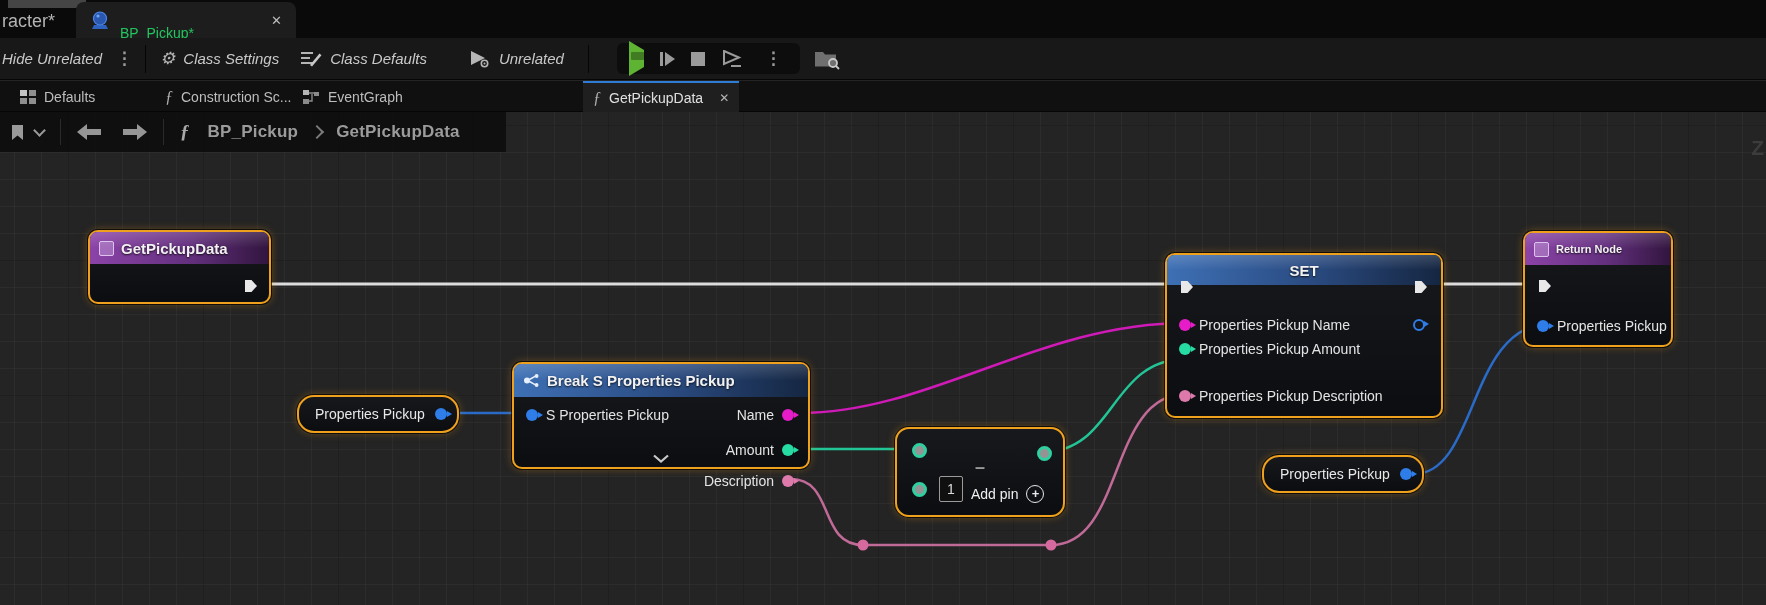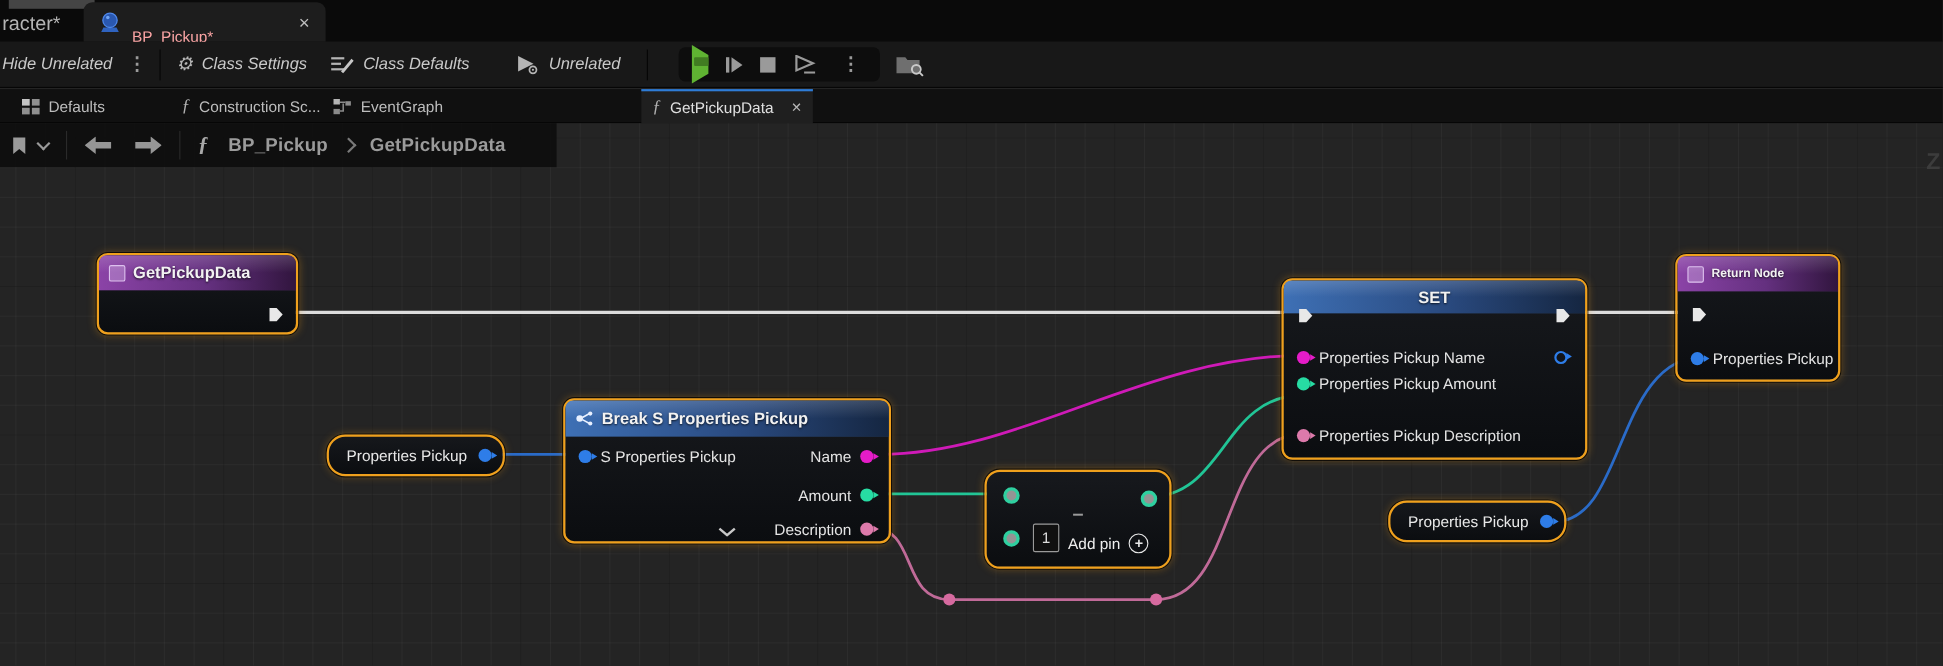--- a/index.html
+++ b/index.html
@@ -7,21 +7,21 @@
     width:1766px;height:605px;position:relative;overflow:hidden;
     background:#242424;font-family:"Liberation Sans",sans-serif;
     -webkit-font-smoothing:antialiased;
   }
   
   .tabbar{position:absolute;top:0;left:0;width:100%;height:38px;background:#0a0a0a;}
   .partial-remnant{position:absolute;left:8px;top:0;width:78px;height:8px;background:#454545;}
   .partial-tab{position:absolute;left:2px;top:11px;color:#b4b4b4;font-size:18px;}
   .doc-tab{position:absolute;left:76px;top:2px;width:220px;height:36px;background:#1d1d1d;
     border-radius:8px 8px 0 0;display:flex;align-items:center;padding:0 14px;box-sizing:border-box;}
-  .doc-tab .title{color:#fca5a5;font-size:14px;margin-left:10px;margin-top:26px;}
+  .doc-tab .title{color:#22c55e;font-size:14px;margin-left:10px;margin-top:26px;}
   .doc-tab .close{margin-left:auto;color:#bdbdbd;font-size:13px;cursor:pointer;}
   
   .toolbar{position:absolute;top:38px;left:0;width:100%;height:42px;background:#181818;
     border-bottom:1px solid #060606;display:flex;align-items:center;box-sizing:border-box;}
   .tb-item{display:flex;align-items:center;gap:8px;color:#c9c9c9;font-size:15px;padding:0 8px;white-space:nowrap;font-style:italic;}
   .tb-sep{width:1px;height:28px;background:#050505;margin:0 6px;flex:none;}
   .kebab{color:#9a9a9a;font-size:17px;font-weight:bold;letter-spacing:0;padding:0 6px;}
   .gear{font-size:17px;color:#b5b5b5;}
   .play-panel{display:flex;align-items:center;gap:16px;background:#0d0d0d;border-radius:6px;
     padding:5px 12px;margin-left:22px;}
@@ -231,21 +231,21 @@
     <svg class="execpin" style="right:10px;top:46px;" viewBox="0 0 16 16">
       <path d="M2 2 h6.5 L14 8 L8.5 14 H2 z" fill="#e8e8e8"></path>
     </svg>
   </div>
 
   <div class="getter" style="left:297px;top:283px;height:38px;">
     <span>Properties Pickup</span>
     <span class="dpin" style="--c:#2e7de8;"></span>
   </div>
 
-  <div class="node" style="left:512px;top:250px;width:298px;height:132px;">
+  <div class="node" style="left:512px;top:250px;width:298px;height:107px;">
     <div class="hdr blue" style="height:33px;">
       <svg width="17" height="15" viewBox="0 0 17 15">
         <circle cx="4" cy="7.5" r="3" fill="#e8f0ff"></circle>
         <path d="M6.5 6.5 L12.5 3.2 M6.5 8.5 L12.5 11.8" stroke="#e8f0ff" stroke-width="1.5"></path>
         <circle cx="13.6" cy="3" r="1.9" fill="#e8f0ff"></circle>
         <circle cx="13.6" cy="12" r="1.9" fill="#e8f0ff"></circle>
       </svg>
       <span>Break S Properties Pickup</span>
     </div>
     <div class="pin-row" style="left:12px;top:43px;">

